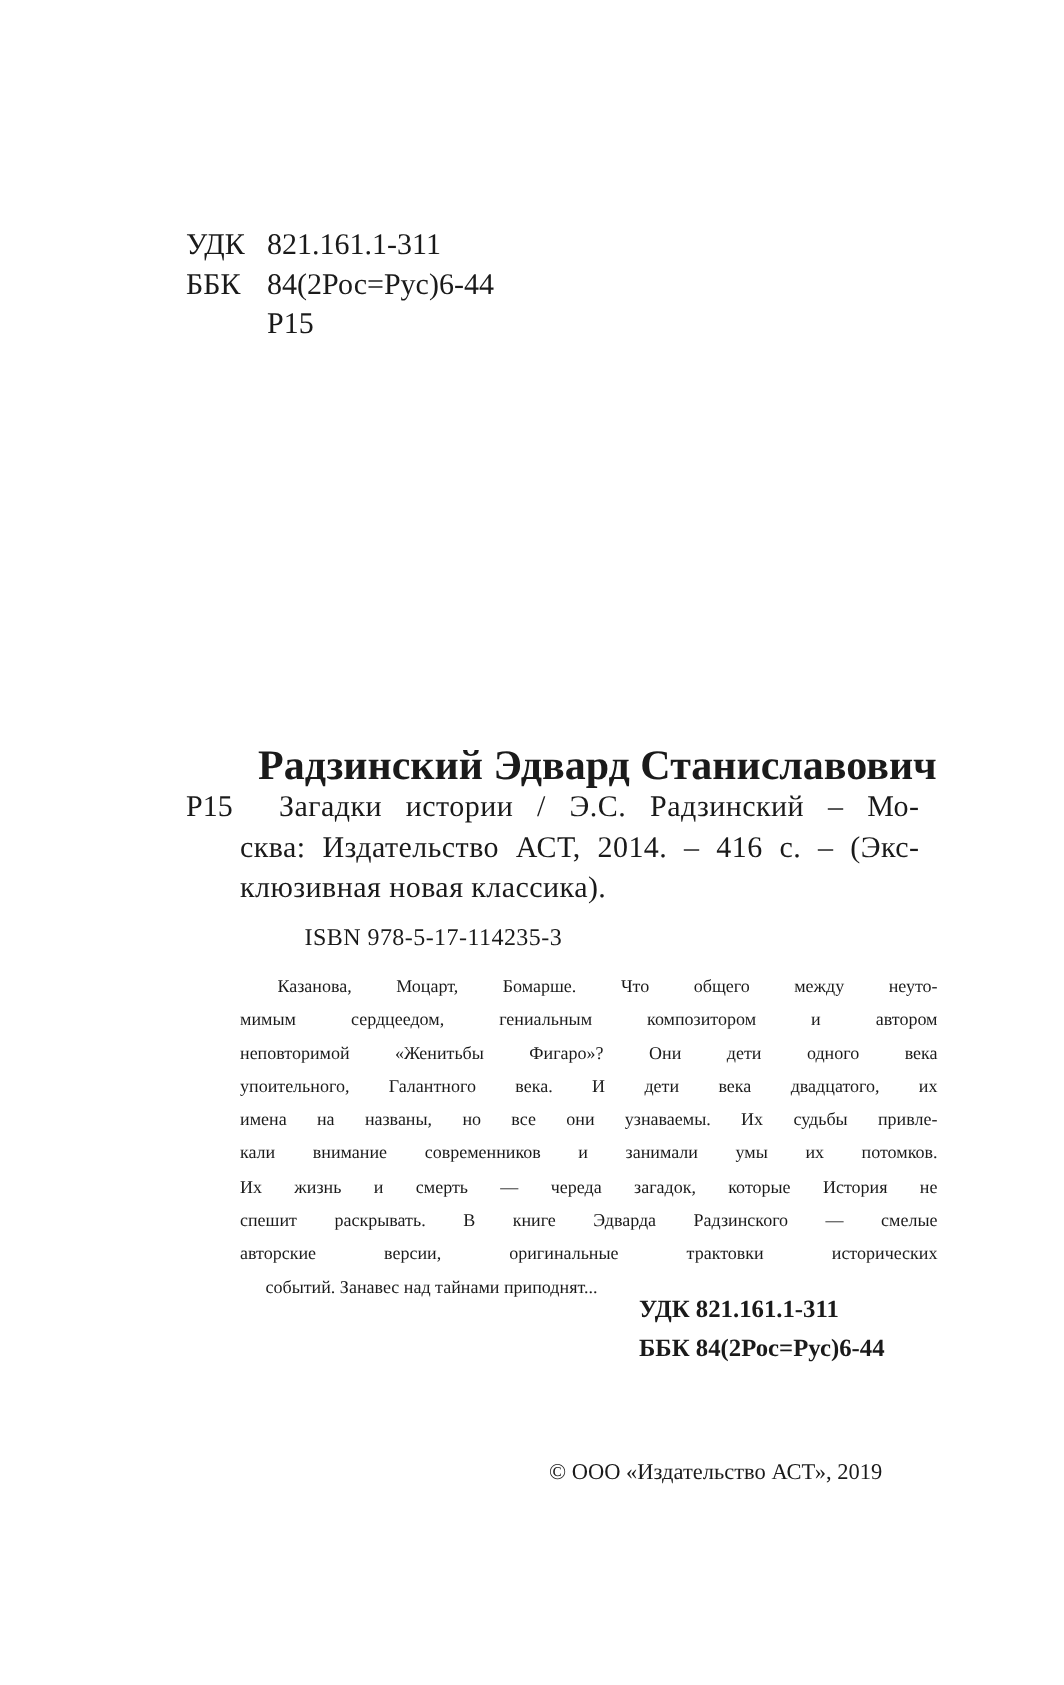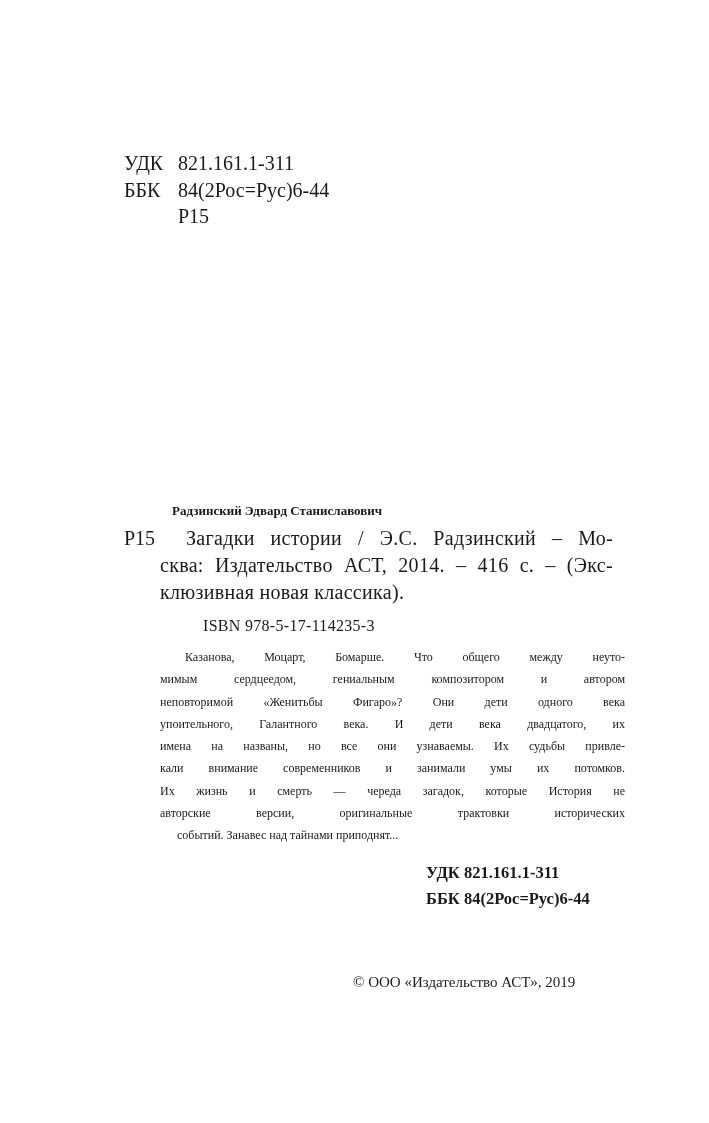--- a/index.html
+++ b/index.html
@@ -24,21 +24,21 @@
       font-size: 20px;
       line-height: 26.5px;
     }
     .class-row { white-space: nowrap; }
     .class-row .label { display: inline-block; width: 54px; }
 
     
     .author {
       left: 172px;
       top: 498px;
-      font-size: 13px;
+      font-size: 28px;
       font-weight: bold;
       line-height: 26px;
       white-space: nowrap;
     }
     .card-code {
       left: 124px;
       top: 525px;
       font-size: 20px;
       line-height: 26px;
     }
@@ -88,21 +88,21 @@
       font-size: 16.5px;
       font-weight: bold;
       line-height: 26px;
       text-align: left;
       padding-left: 46px;
       box-sizing: border-box;
     }
     .codes-bold div { white-space: nowrap; }
 
     .copyright {
-      left: 353px;
+      left: 366px;
       top: 972px;
       font-size: 15px;
       line-height: 20px;
       white-space: nowrap;
     }
   </style>
 </head>
 <body>
 
 <div class="abs class-block">
@@ -127,20 +127,21 @@
 <div class="abs isbn">ISBN  978-5-17-114235-3</div>
 
 <div class="abs annotation">
   <span class="line first">Казанова, Моцарт, Бомарше. Что общего между неуто-</span>
   <span class="line">мимым сердцеедом, гениальным композитором и автором</span>
   <span class="line">неповторимой «Женитьбы Фигаро»? Они дети одного века</span>
   <span class="line">упоительного, Галантного века. И дети века двадцатого, их</span>
   <span class="line">имена на названы, но все они узнаваемы. Их судьбы привле-</span>
   <span class="line">кали внимание современников и занимали умы их потомков.</span>
   <span class="line">Их жизнь и смерть — череда загадок, которые История не</span>
+  <span class="line">спешит раскрывать. В книге Эдварда Радзинского — смелые</span>
   <span class="line">авторские версии, оригинальные трактовки исторических</span>
   <span class="line last">событий. Занавес над тайнами приподнят...</span>
 </div>
 
 <div class="abs codes-bold">
   <div>УДК 821.161.1-311</div>
   <div>ББК 84(2Рос=Рус)6-44</div>
 </div>
 
 <div class="abs copyright">© ООО «Издательство АСТ», 2019</div>

